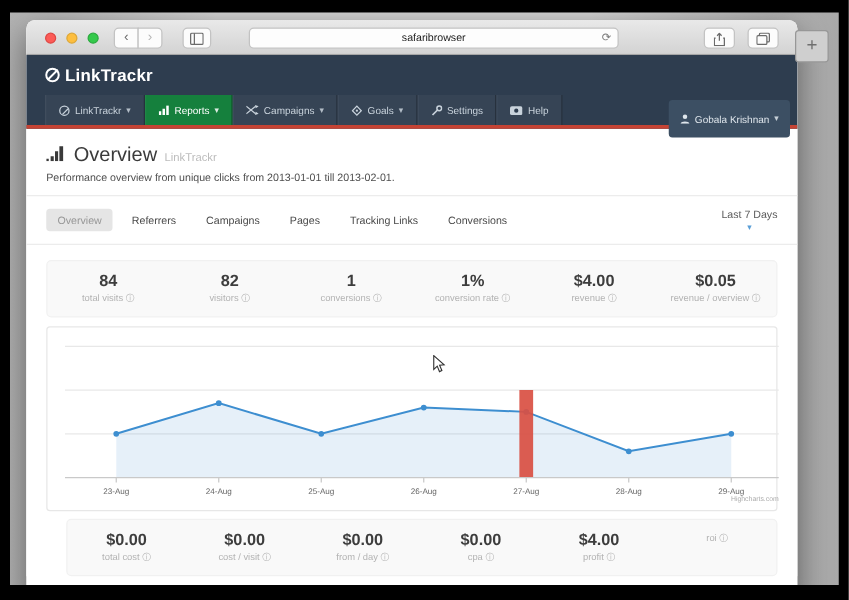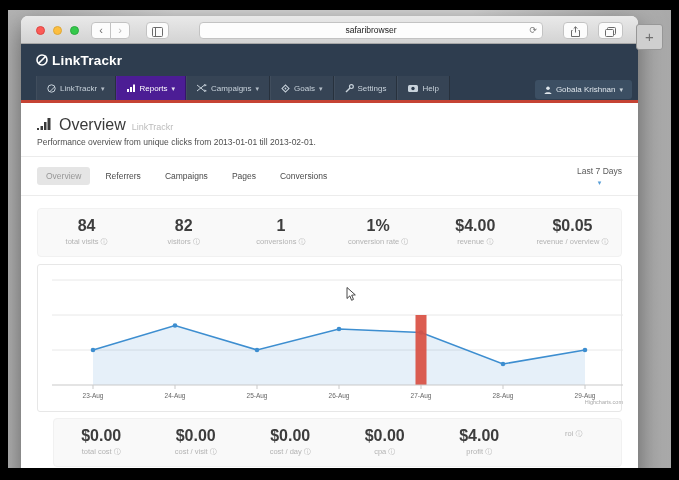--- a/index.html
+++ b/index.html
@@ -22,62 +22,62 @@
     position:relative; }
   .tl { position:absolute; top:9.5px; width:9px; height:9px; border-radius:50%; }
   .tl.red   { left:15px; background:#fc5b57; border:1px solid #dd4744; }
   .tl.yel   { left:32px; background:#fdbe3f; border:1px solid #dda83a; }
   .tl.grn   { left:49px; background:#34c94b; border:1px solid #2dab41; }
   .chrome-btn { position:absolute; top:6px; height:17px; background:#fcfcfc; border:1px solid #c3c3c3;
     border-radius:4px; color:#6b6b6b; text-align:center; }
   .btn-back { left:70px; width:20px; border-radius:4px 0 0 4px; font-size:11px; line-height:14px; }
   .btn-fwd  { left:89px; width:20px; border-radius:0 4px 4px 0; font-size:11px; line-height:14px; color:#b5b5b5; }
   .btn-side { left:125px; width:23px; }
-  .url-field { position:absolute; left:178px; top:6px; width:344px; height:17px; background:#fdfdfd;
+  .url-field { position:absolute; left:178px; top:6px; width:296px; height:17px; background:#fdfdfd;
     border:1px solid #c3c3c3; border-radius:4px; font-size:8.5px; color:#1b1b1b;
     text-align:center; line-height:15px; }
   .url-reload { position:absolute; right:5px; top:0; font-size:9px; color:#7c7c7c; line-height:15px; }
   .btn-share { left:542px; width:25px; }
   .btn-tabs  { left:577px; width:25px; }
   .chrome-btn svg { margin-top:2.5px; }
 
   
   .site-header { height:32px; background:#2e3d4f; display:flex; align-items:center; padding-left:14px; }
   .brand { display:flex; align-items:center; gap:3px; color:#fff; font-size:13.5px; font-weight:bold;
     letter-spacing:.2px; }
 
   .nav { height:27px; background:#2e3d4f; display:flex; align-items:stretch; padding-left:15px;
     border-bottom:3px solid #c54334; position:relative; }
   .nav-item { display:flex; align-items:center; gap:4px; padding:0 10px; font-size:8px; color:#c9d3dc;
     background:rgba(255,255,255,.04); border-right:1px solid rgba(0,0,0,.28);
     border-left:1px solid rgba(255,255,255,.05); }
-  .nav-item.active { background:#4c1d95; color:#fff; }
+  .nav-item.active { background:#15803d; color:#fff; }
   .caret { font-size:7px; line-height:1; opacity:.85; }
-  .nav-user { position:absolute; right:6px; top:4px; height:19px; background:#3c4f63; border-radius:3px;
+  .nav-user { position:absolute; right:6px; top:4px; height:30px; background:#3c4f63; border-radius:3px;
     display:flex; align-items:center; gap:4px; padding:0 9px; font-size:8px; color:#dfe6ec; }
 
   
   .content { background:#fff; }
   .title-block { padding:13px 16px 9px; border-bottom:1px solid #ececec; }
   .title-line { display:flex; align-items:baseline; gap:6px; }
   .page-title { font-size:16px; color:#3a3a3a; }
   .title-suffix { font-size:9px; color:#bcbcbc; }
   .subtitle { font-size:8.5px; color:#4e4e4e; margin-top:3px; }
 
   .tabs-row { display:flex; align-items:center; padding:9px 16px; border-bottom:1px solid #ececec; }
   .tab { font-size:8.5px; color:#4a4a4a; padding:4px 9px; border-radius:3px; margin-right:6px; }
   .tab.active { background:#e5e5e5; color:#979797; }
   .range-select { margin-left:auto; font-size:8.5px; color:#5a5a5a; display:flex; align-items:center; gap:3px;flex-direction:column; }
   .range-select .caret { color:#3d8ed0; font-size:7px; }
 
   .stats-panel { margin:12px 16px 0; background:#f9f9f9; border:1px solid #f1f1f1; border-radius:4px;
     display:flex; padding:8px 0 9px; }
   .stats-panel.bottom { margin-top:6px;margin-left:32px; }
   .stat { flex:1; text-align:center; }
-  .stat-value { font-size:16px; font-weight:bold; color:#3d3d3d; }
+  .stat-value { font-size:13px; font-weight:bold; color:#3d3d3d; }
   .stat-label { font-size:7.5px; color:#b3b3b3; margin-top:2px; }
   .stat-label .info { font-size:7px; color:#b3b3b3; }
 
   .chart-panel { margin:7px 16px 0; height:148px; background:#fff; border:1px solid #e7e7e7;
     border-radius:3px; position:relative; }
   .mouse-cursor { position:absolute; left:308px; top:22px; z-index:4; }
 
   .icon { display:inline-flex; align-items:center; }
 </style>
 </head>
@@ -228,20 +228,21 @@
           <span class="title-suffix">LinkTrackr</span>
         </div>
         <div class="subtitle">Performance overview from unique clicks from 2013-01-01 till 2013-02-01.</div>
       </div>
 
       <div class="tabs-row">
         <span class="tab active">Overview</span>
         <span class="tab">Referrers</span>
         <span class="tab">Campaigns</span>
         <span class="tab">Pages</span>
+        <span class="tab">Tracking Links</span>
         <span class="tab">Conversions</span>
         <span class="range-select">
           <span>Last 7 Days</span>
           <span class="caret">▾</span>
         </span>
       </div>
 
       <div class="stats-panel">
         <div class="stat">
           <div class="stat-value">84</div>
@@ -312,21 +313,21 @@
         <div class="stat">
           <div class="stat-value">$0.00</div>
           <div class="stat-label"><span>total cost</span> <span class="info">ⓘ</span></div>
         </div>
         <div class="stat">
           <div class="stat-value">$0.00</div>
           <div class="stat-label"><span>cost / visit</span> <span class="info">ⓘ</span></div>
         </div>
         <div class="stat">
           <div class="stat-value">$0.00</div>
-          <div class="stat-label"><span>cost / day</span> <span class="info">ⓘ</span></div>
+          <div class="stat-label"><span>from / day</span> <span class="info">ⓘ</span></div>
         </div>
         <div class="stat">
           <div class="stat-value">$0.00</div>
           <div class="stat-label"><span>cpa</span> <span class="info">ⓘ</span></div>
         </div>
         <div class="stat">
           <div class="stat-value">$4.00</div>
           <div class="stat-label"><span>profit</span> <span class="info">ⓘ</span></div>
         </div>
         <div class="stat">

